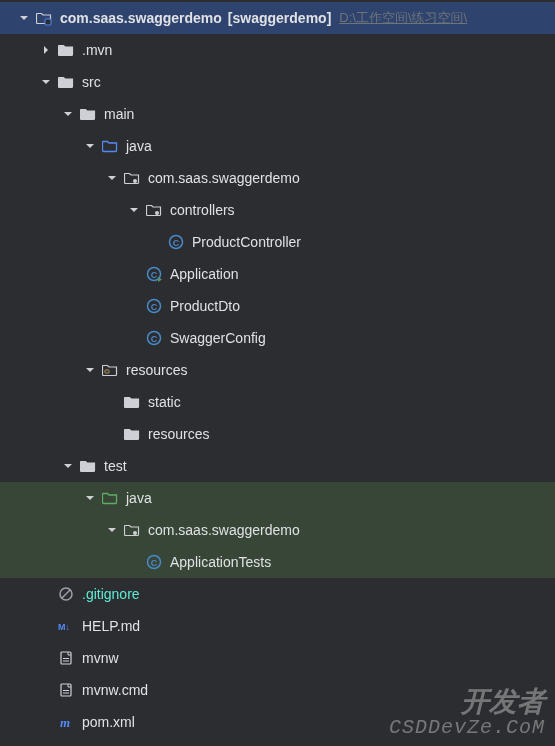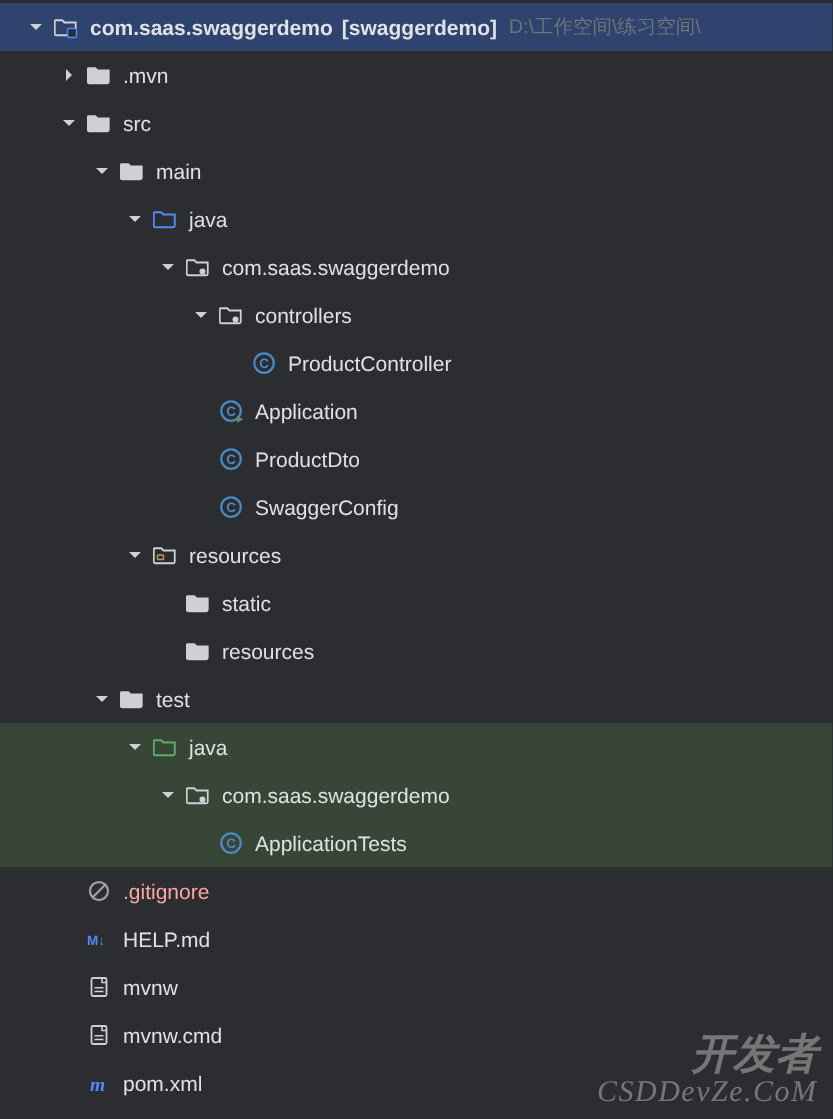--- a/index.html
+++ b/index.html
@@ -39,31 +39,31 @@
     .icon {
       width: 20px;
       height: 20px;
       display: inline-flex;
       align-items: center;
       justify-content: center;
       flex-shrink: 0;
       margin-right: 6px;
     }
     .label { color: #dfe1e5; }
-    .root-path { color: #6f737a; margin-left: 8px; font-size: 13px; }
+    .root-path { color: #6f737a; margin-left: 8px; font-size: 13px; text-decoration: underline; }
     .bold { font-weight: 700; }
     .target { color: #ca7c3e; }
-    .ignored { color: #fca5a5; }
+    .ignored { color: #5eead4; }
     .watermark {
       position: absolute;
       right: 10px;
       bottom: 8px;
       color: rgba(255,255,255,0.35);
       font-style: italic;
-      font-family: Liberation Serif, serif;
+      font-family: Liberation Mono, monospace;
       font-size: 28px;
       text-align: right;
       line-height: 1;
       font-weight:700;
       pointer-events: none;
     }
     .watermark .sub { font-size: 20px; letter-spacing: 1px; font-weight:400;}
   </style>
 </head>
 <body>

